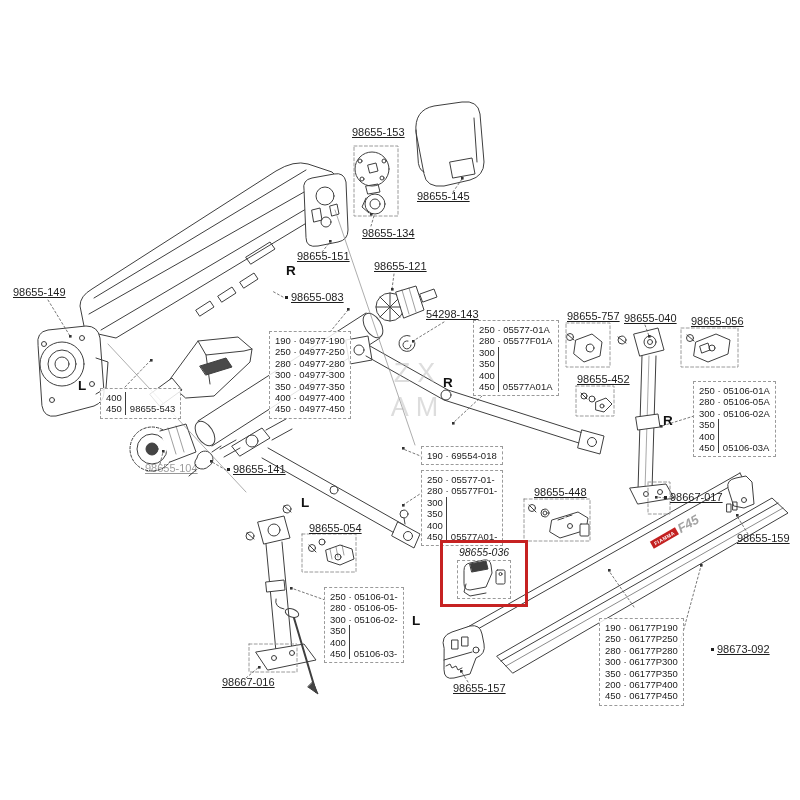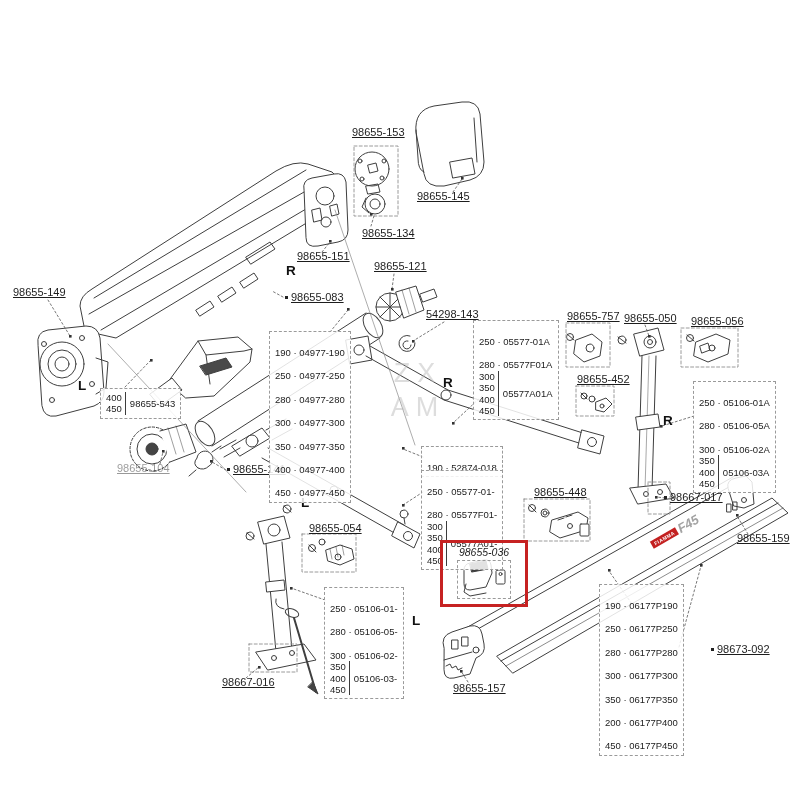--- a/index.html
+++ b/index.html
@@ -1,27 +1,27 @@
 <!DOCTYPE html>
 <html><head>
 <meta charset="utf-8">
 <style>
   html,body{margin:0;padding:0;background:#fff;}
   #stage{position:relative;width:800px;height:800px;background:#fff;overflow:hidden;
          font-family:"Liberation Sans",sans-serif;color:#1d1d1d;}
   svg{position:absolute;left:0;top:0;}
   .lbl{position:absolute;font-size:11px;line-height:12px;white-space:nowrap;color:#1d1d1d;text-decoration:underline;}
-  .lbl.faint{opacity:.45;}
+  .lbl.faint{opacity:.45;margin-left:28px;}
   .lbl.dotL::before{content:"";display:inline-block;width:3px;height:3px;background:#222;
                     margin-right:3px;vertical-align:2px;}
   .marker{position:absolute;font-size:13.5px;font-weight:bold;color:#111;}
   .ptable{position:absolute;border:1px dashed #9a9a9a;background:rgba(255,255,255,.85);
           padding:3px 5px;font-size:9.5px;line-height:11.4px;white-space:nowrap;color:#222;}
-  .trow{white-space:nowrap;margin-top:12px;}
-  .tgroup{display:flex;align-items:center;}
+  .trow{white-space:nowrap;}
+  .tgroup{display:flex;align-items:flex-end;}
   .gsizes{display:flex;flex-direction:column;border-right:1px solid #3c3c3c;padding-right:3px;}
   .gpart{padding-left:4px;}
   .hlbox{position:absolute;left:440px;top:540px;width:82px;height:61px;border:3px solid #c62222;
          background:transparent;font-style:italic;}
   .hlbox .toplbl{position:absolute;left:0;right:0;top:3px;text-align:center;font-size:10.5px;}
   .hlbox .inner{position:absolute;left:14px;top:17px;width:52px;height:37px;border:1px dashed #9a9a9a;}
   .watermark{position:absolute;left:368px;top:356px;width:100px;text-align:center;
              font-size:27px;letter-spacing:7px;line-height:34px;color:#bdbdbd;opacity:.5;}
   .badge{position:absolute;left:648px;top:524px;display:flex;align-items:center;gap:2px;
          transform:rotate(-30deg);}
@@ -344,21 +344,21 @@
   <div class="lbl" style="left:297px;top:250px">98655-151</div>
   <div class="lbl" style="left:352px;top:126px">98655-153</div>
   <div class="lbl" style="left:362px;top:227px">98655-134</div>
   <div class="lbl" style="left:417px;top:190px">98655-145</div>
   <div class="lbl" style="left:374px;top:260px">98655-121</div>
   <div class="lbl dotL" style="left:285px;top:291px">98655-083</div>
   <div class="lbl" style="left:426px;top:308px">54298-143</div>
   <div class="lbl faint" style="left:117px;top:462px">98655-104</div>
   <div class="lbl dotL" style="left:227px;top:463px">98655-141</div>
   <div class="lbl" style="left:567px;top:310px">98655-757</div>
-  <div class="lbl" style="left:624px;top:312px">98655-050</div>
+  <div class="lbl" style="left:624px;top:312px">98655-040</div>
   <div class="lbl" style="left:691px;top:315px">98655-056</div>
   <div class="lbl" style="left:577px;top:373px">98655-452</div>
   <div class="lbl" style="left:534px;top:486px">98655-448</div>
   <div class="lbl" style="left:309px;top:522px">98655-054</div>
   <div class="lbl dotL" style="left:664px;top:491px">98667-017</div>
   <div class="lbl" style="left:737px;top:532px">98655-159</div>
   <div class="lbl" style="left:222px;top:676px">98667-016</div>
   <div class="lbl" style="left:453px;top:682px">98655-157</div>
   <div class="lbl dotL" style="left:711px;top:643px">98673-092</div>
 
@@ -411,21 +411,21 @@
       <div class="gsizes">
         <span>350</span>
         <span>400</span>
         <span>450</span>
       </div>
       <div class="gpart">05106-03A</div>
     </div>
   </div>
 
   <div class="ptable" style="left:421px;top:446px">
-    <div class="trow">190 · 52874-018</div>
+    <div class="trow">190 · 69554-018</div>
   </div>
 
   <div class="ptable" style="left:421px;top:470px">
     <div class="trow">250 · 05577-01-</div>
     <div class="trow">280 · 05577F01-</div>
     <div class="tgroup">
       <div class="gsizes">
         <span>300</span>
         <span>350</span>
         <span>400</span>
@@ -442,21 +442,21 @@
     <div class="tgroup">
       <div class="gsizes">
         <span>350</span>
         <span>400</span>
         <span>450</span>
       </div>
       <div class="gpart">05106-03-</div>
     </div>
   </div>
 
-  <div class="ptable" style="left:599px;top:584px">
+  <div class="ptable" style="left:599px;top:618px">
     <div class="trow">190 · 06177P190</div>
     <div class="trow">250 · 06177P250</div>
     <div class="trow">280 · 06177P280</div>
     <div class="trow">300 · 06177P300</div>
     <div class="trow">350 · 06177P350</div>
     <div class="trow">200 · 06177P400</div>
     <div class="trow">450 · 06177P450</div>
   </div>
 
   <div class="hlbox">

